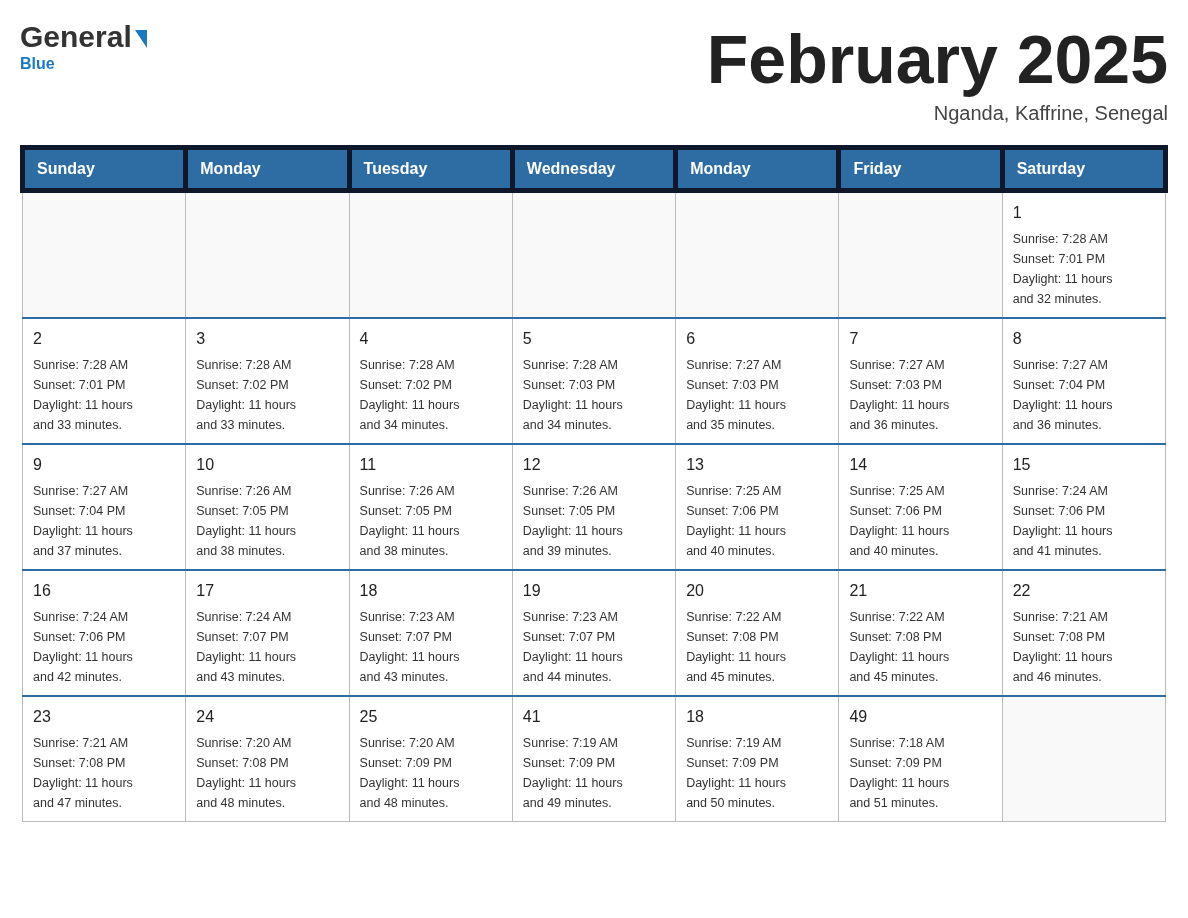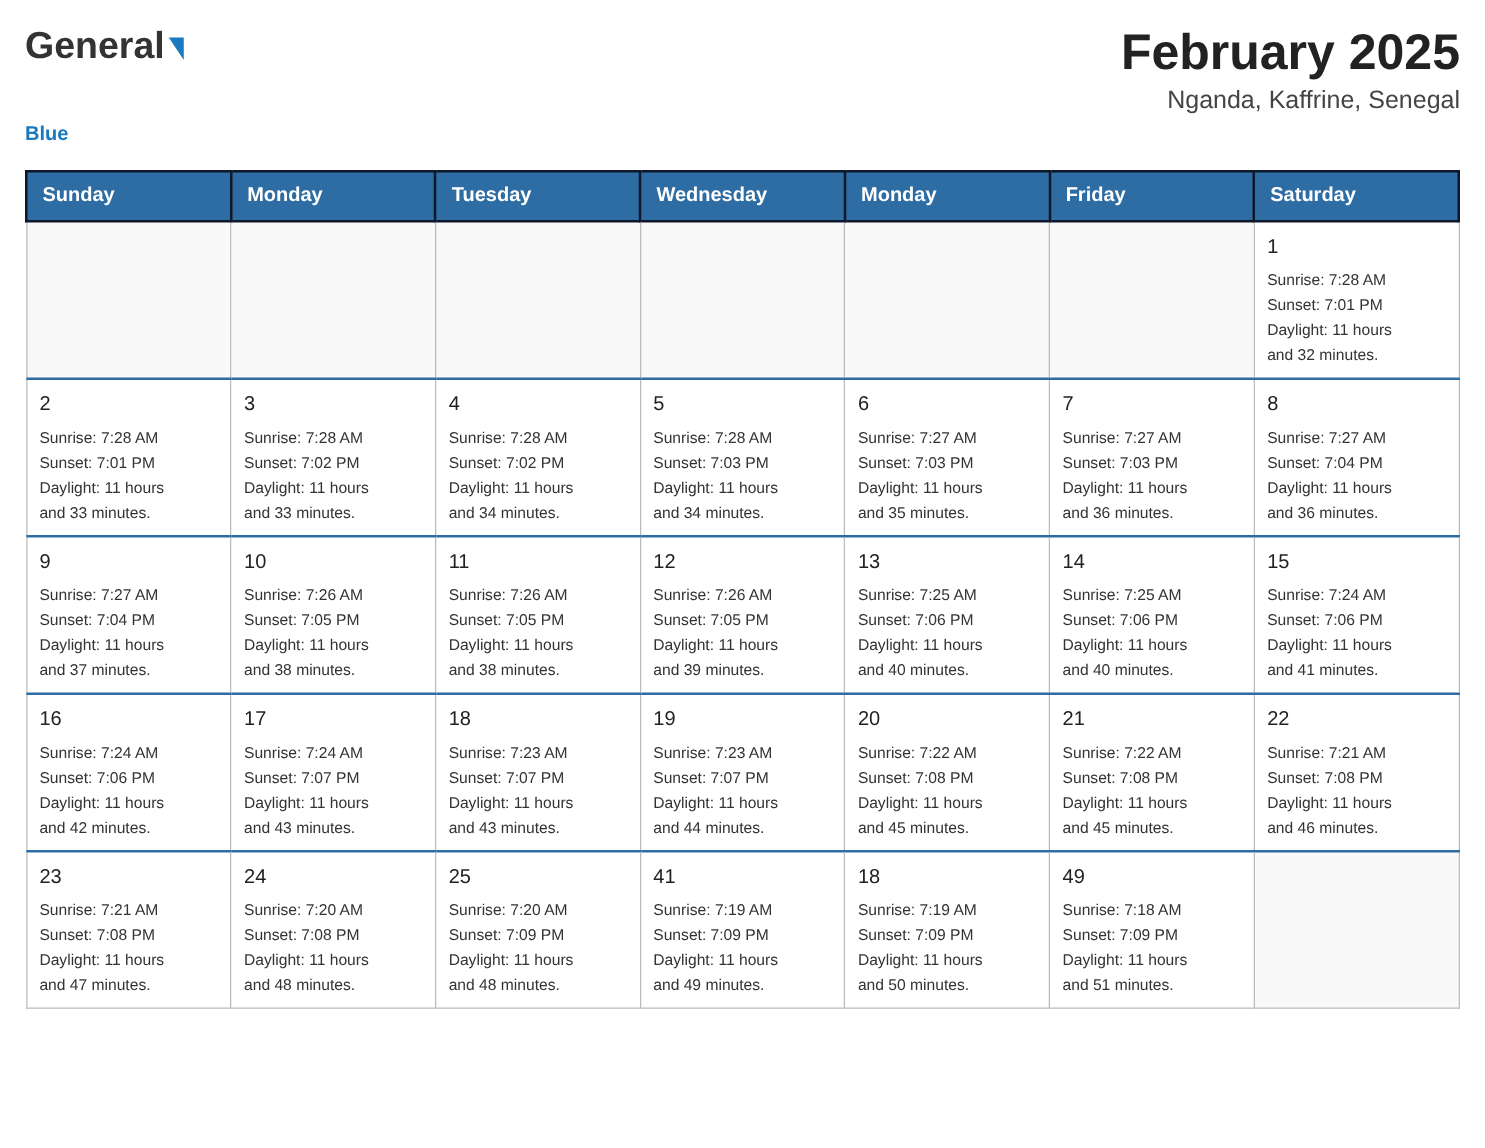--- a/index.html
+++ b/index.html
@@ -13,55 +13,54 @@
     .header {
       display: flex;
       justify-content: space-between;
       align-items: flex-start;
       margin-bottom: 20px;
     }
     .logo {
       display: flex;
       flex-direction: column;
       align-items: flex-start;
-      gap: 44px;
     }
     .logo-blue {
       font-size: 16px;
       font-weight: bold;
       color: #1a7abf;
       line-height: 1;
       margin-top: 2px;
     }
     .title-section {
       text-align: right;
     }
     .month-title {
-      font-size: 40px;
+      font-size: 68px;
       font-weight: bold;
       color: #222;
     }
     .location {
       font-size: 20px;
       color: #444;
       margin-top: 4px;
     }
     .calendar {
       width: 100%;
       border-collapse: collapse;
       border: 1px solid #999;
     }
     .calendar th {
       background-color: #2e6da4;
       color: #fff;
       padding: 10px 12px;
       font-size: 16px;
       font-weight: bold;
       text-align: left;
-      border: 2px solid #0f172a;
+      border: 5px solid #0f172a;
     }
     .calendar td {
       width: 14.28%;
       vertical-align: top;
       padding: 8px 10px;
       border: 1px solid #bbb;
       min-height: 100px;
       font-size: 13px;
       color: #333;
       line-height: 1.5;

